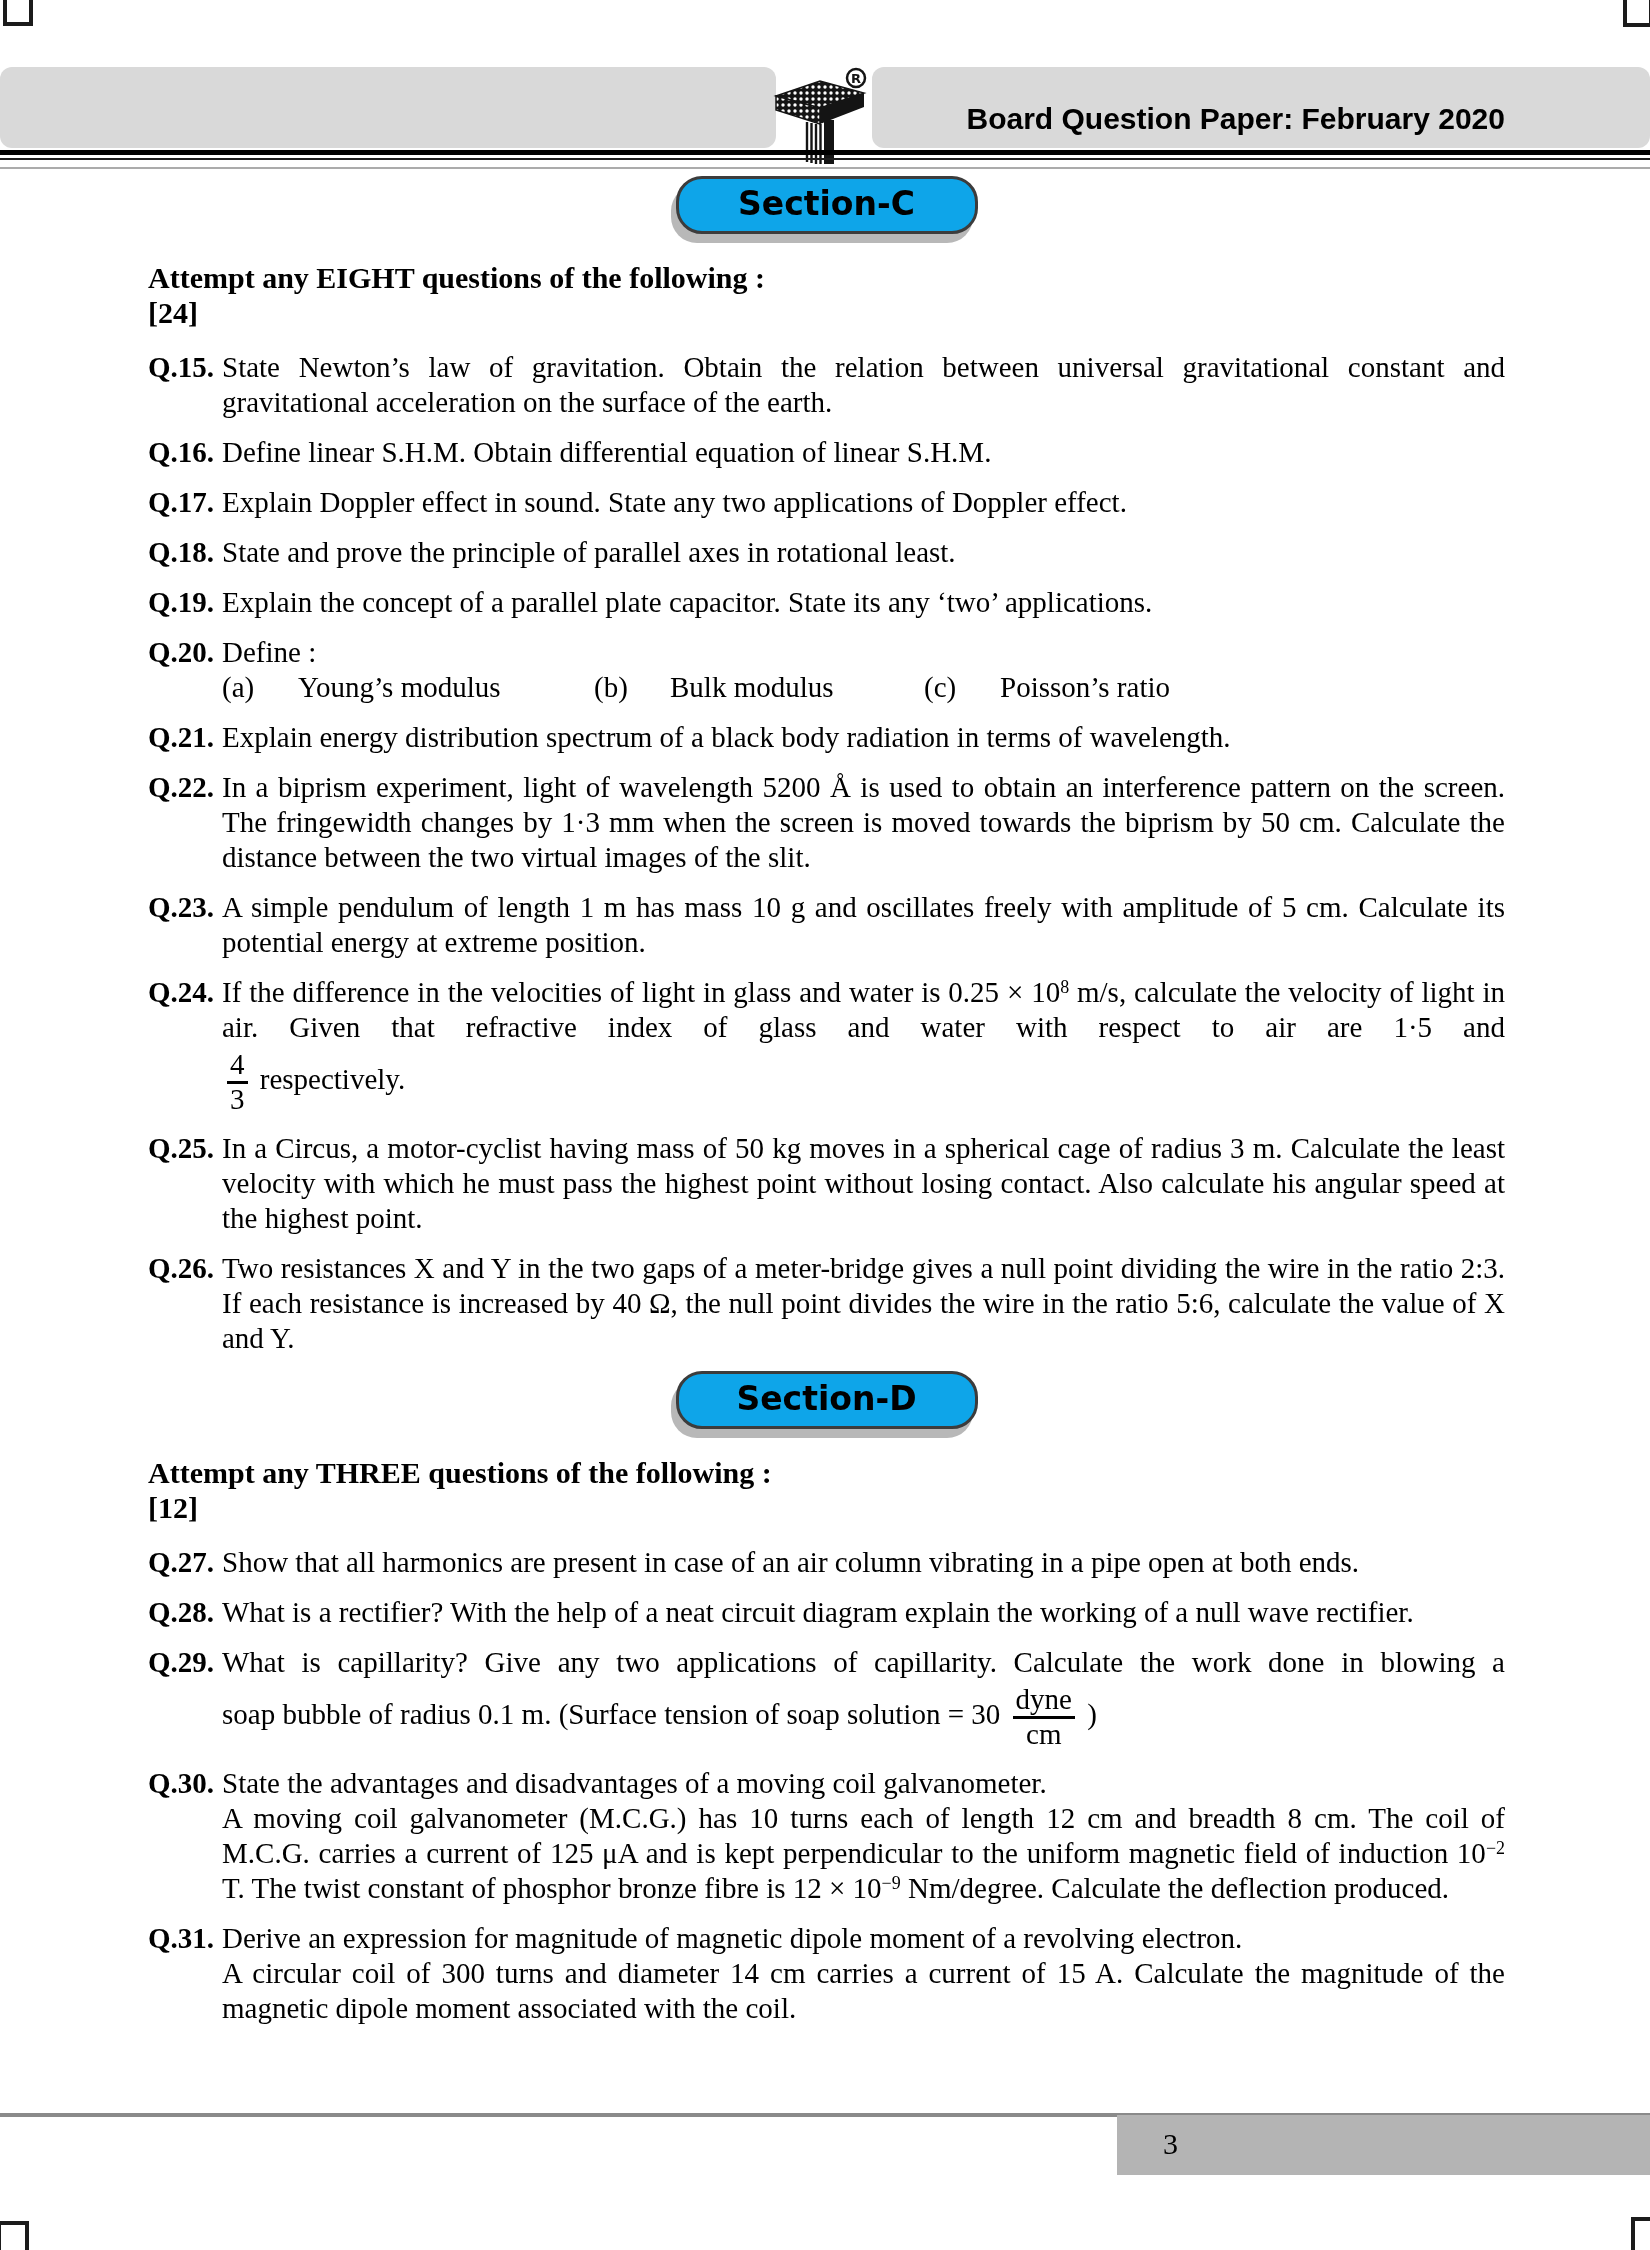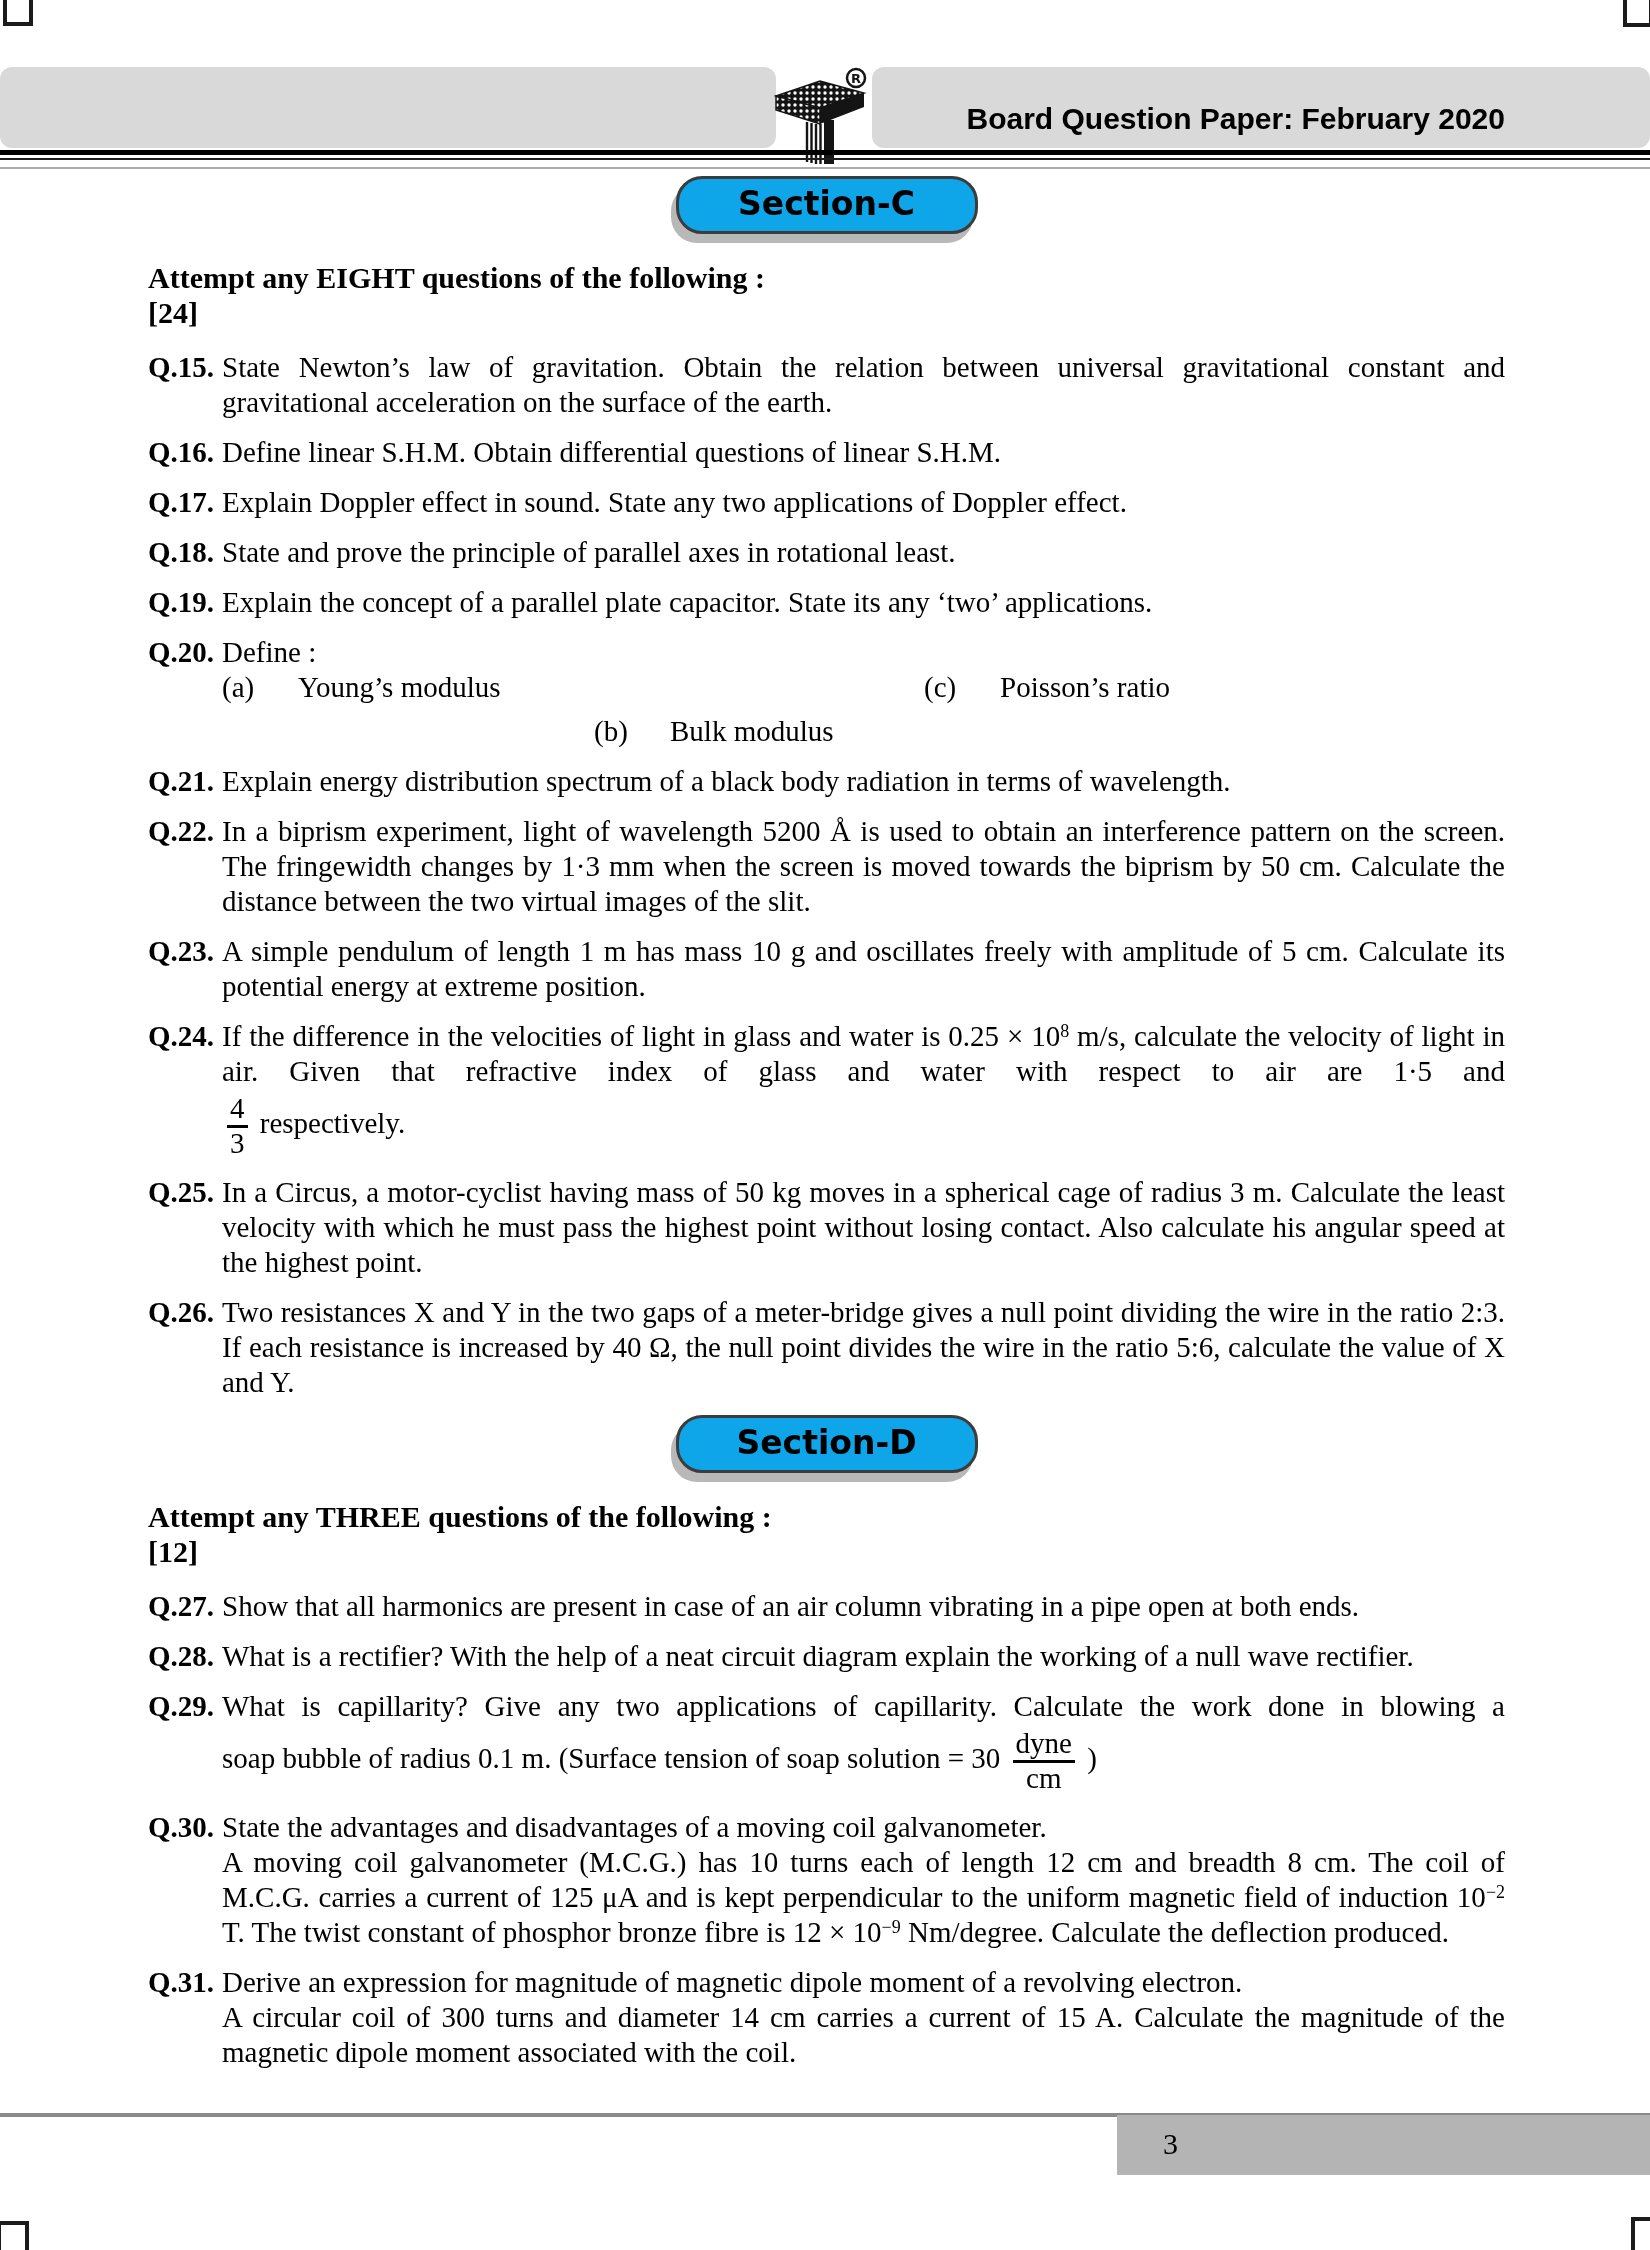--- a/index.html
+++ b/index.html
@@ -44,21 +44,21 @@
 
   sup{font-size:0.62em;line-height:0;vertical-align:9px;}
 
   .frac{display:inline-block;vertical-align:middle;text-align:center;line-height:1.02;margin:0 5px;}
   .frac .num{display:block;padding:0 3px 1px;}
   .frac .den{display:block;border-top:3px solid #000;padding:1px 3px 0;}
 
   .options{display:flex;}
   .opt{flex:none;white-space:nowrap;}
   .opt:nth-child(1){width:372px;}
-  .opt:nth-child(2){width:330px;margin-top:44px;}
+  .opt:nth-child(2){width:330px;}
   .opt-key{display:inline-block;width:76px;}
 
   
   .footer-rule{position:absolute;left:0;right:0;top:2113px;height:4px;background:#8a8a8a;}
   .page-box{position:absolute;left:1117px;right:0;top:2115px;height:60px;background:#b4b4b4;}
   .page-num{padding-left:46px;font-size:30px;line-height:58px;}
 </style>
 </head>
 <body>
 
@@ -115,21 +115,21 @@
     <div>
         <div class="q-row">
           <div class="q-label">Q.15.</div>
           <div class="q-body">
             <p class="q-para">State Newton’s law of gravitation. Obtain the relation between universal gravitational constant and gravitational acceleration on the surface of the earth.</p>
           </div>
         </div>
         <div class="q-row">
           <div class="q-label">Q.16.</div>
           <div class="q-body">
-            <p class="q-para">Define linear S.H.M. Obtain differential questions of linear S.H.M.</p>
+            <p class="q-para">Define linear S.H.M. Obtain differential equation of linear S.H.M.</p>
           </div>
         </div>
         <div class="q-row">
           <div class="q-label">Q.17.</div>
           <div class="q-body">
             <p class="q-para">Explain Doppler effect in sound. State any two applications of Doppler effect.</p>
           </div>
         </div>
         <div class="q-row">
           <div class="q-label">Q.18.</div>

